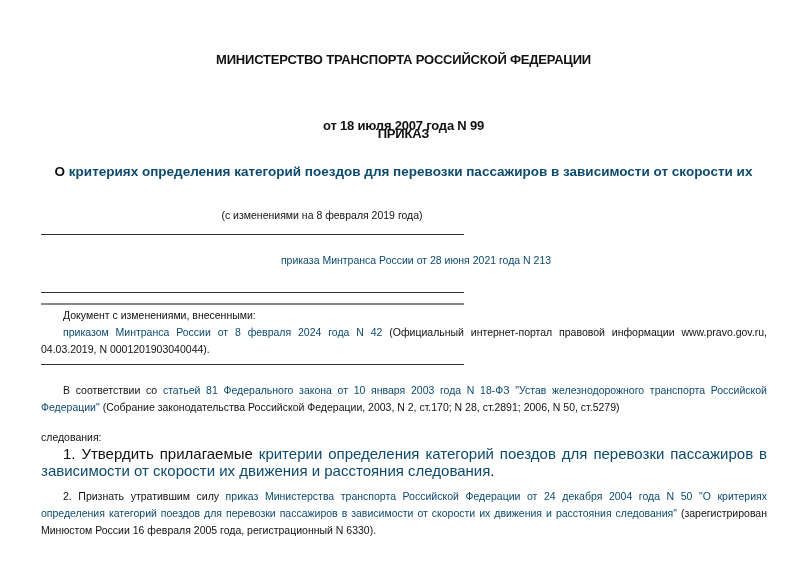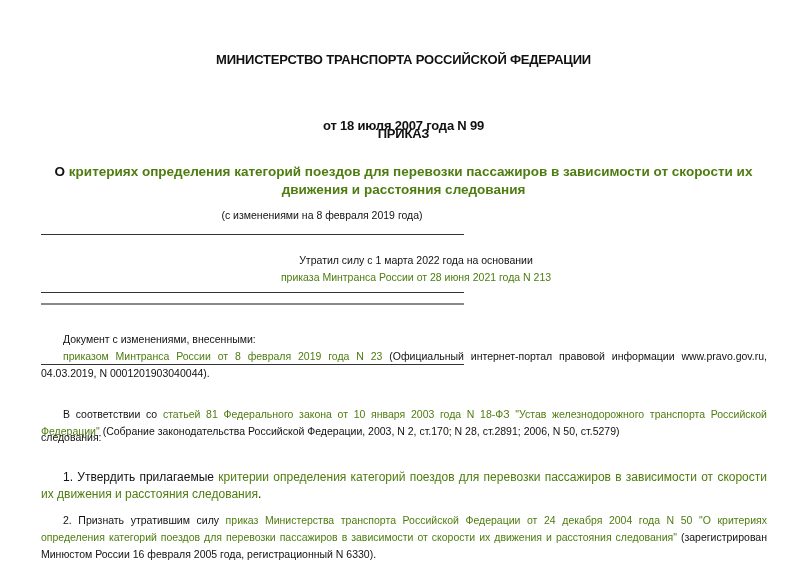--- a/index.html
+++ b/index.html
@@ -2,63 +2,61 @@
 <html><head>
 <meta charset="utf-8">
 <style>
   html, body { margin: 0; padding: 0; background: #ffffff; }
   body { width: 807px; height: 571px; position: relative; overflow: hidden;
          font-family: "Liberation Sans", sans-serif; color: #111; }
   .abs { position: absolute; }
   .center { left: 0; width: 807px; text-align: center; }
   .h-bold { font-weight: bold; font-size: 13px; letter-spacing: -0.2px; }
   .title { font-weight: bold; font-size: 13.5px; line-height: 18px; }
-  .link { color: #4d7c0f; }
+  .link { color: #0c4a6e; }
   .small { font-size: 11px; }
   .rule { position: absolute; left: 41px; width: 423px; height: 1px; background: #333; }
   .rule.gray { background: #888; height: 2px; }
   .para { position: absolute; left: 41px; width: 726px; font-size: 11px; line-height: 17px; text-align: justify; }
-  .indent { text-indent: 22px; margin-top: 24px; }
+  .indent { text-indent: 22px; }
 </style>
 </head>
 <body>
 
 <div class="abs center h-bold" style="top:52px;">МИНИСТЕРСТВО ТРАНСПОРТА РОССИЙСКОЙ ФЕДЕРАЦИИ</div>
 <div class="abs center h-bold" style="top:86px;margin-top:40px;">ПРИКАЗ</div>
 <div class="abs center h-bold" style="top:118px;">от 18 июля 2007 года N 99</div>
 
 <div class="abs center title" style="top:163px;">
   <span>О </span><span class="link">критериях определения категорий поездов для перевозки пассажиров в зависимости от скорости их</span><br>
-  <span class="link">движения и расстояния следования</span>
 </div>
 
 <div class="abs small" style="top:209px; left:0; width:644px; text-align:center; font-size:10.5px;">(с изменениями на 8 февраля 2019 года)</div>
 
 <div class="rule" style="top:234px;"></div>
 
 <div class="abs" style="top:252px; left:241px; width:350px; text-align:center; font-size:10.5px; line-height:17px;">
-  <div>Утратил силу с 1 марта 2022 года на основании</div>
   <div class="link">приказа Минтранса России от 28 июня 2021 года N 213</div>
 </div>
 
 <div class="rule" style="top:292px;"></div>
 <div class="rule gray" style="top:303px;"></div>
 
 <div class="para indent" style="top:307px; font-size:10.5px;">Документ с изменениями, внесенными:</div>
 <div class="para indent" style="top:324px; font-size:10.5px;">
-  <span class="link">приказом Минтранса России от 8 февраля 2019 года N 23</span><span> (Официальный интернет-портал правовой информации www.pravo.gov.ru, 04.03.2019, N 0001201903040044).</span>
+  <span class="link">приказом Минтранса России от 8 февраля 2024 года N 42</span><span> (Официальный интернет-портал правовой информации www.pravo.gov.ru, 04.03.2019, N 0001201903040044).</span>
 </div>
 
 <div class="rule" style="top:364px;"></div>
 
 <div class="para indent" style="top:382px; font-size:10.5px;">
   <span>В соответствии со </span><span class="link">статьей 81 Федерального закона от 10 января 2003 года N 18-ФЗ "Устав железнодорожного транспорта Российской Федерации"</span><span> (Собрание законодательства Российской Федерации, 2003, N 2, ст.170; N 28, ст.2891; 2006, N 50, ст.5279)</span>
 </div>
 
 <div class="para" style="top:429px; font-size:10.5px;">следования:</div>
 
-<div class="para indent" style="top:445px; font-size:12px;">
+<div class="para indent" style="top:445px; font-size:15px;">
   <span>1. Утвердить прилагаемые </span><span class="link">критерии определения категорий поездов для перевозки пассажиров в зависимости от скорости их движения и расстояния следования</span><span>.</span>
 </div>
 
 <div class="para indent" style="top:488px; font-size:10.5px;">
   <span>2. Признать утратившим силу </span><span class="link">приказ Министерства транспорта Российской Федерации от 24 декабря 2004 года N 50 "О критериях определения категорий поездов для перевозки пассажиров в зависимости от скорости их движения и расстояния следования"</span><span> (зарегистрирован Минюстом России 16 февраля 2005 года, регистрационный N 6330).</span>
 </div>
 
 </body></html>

